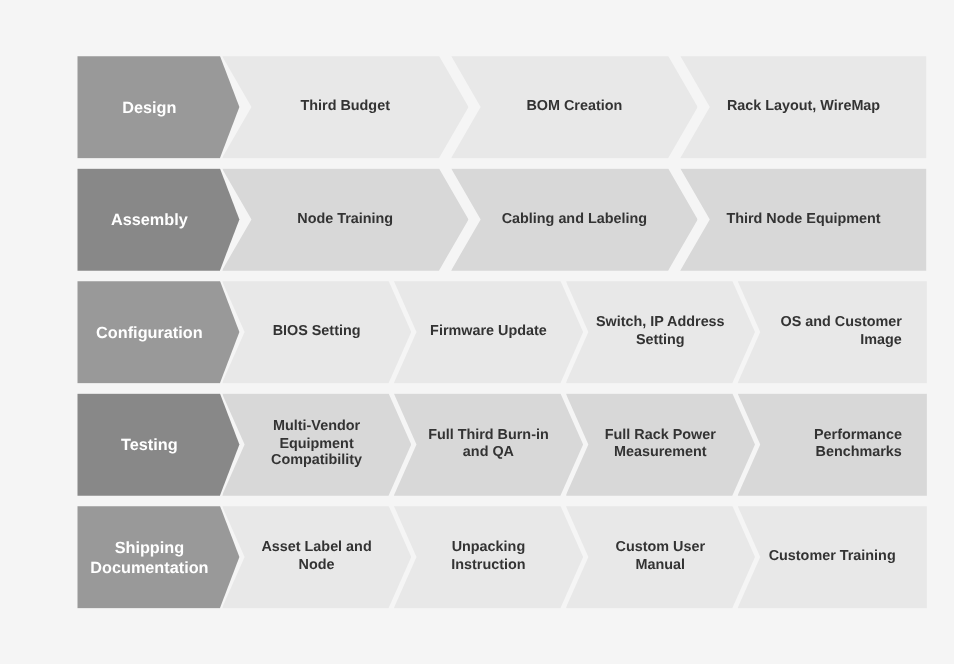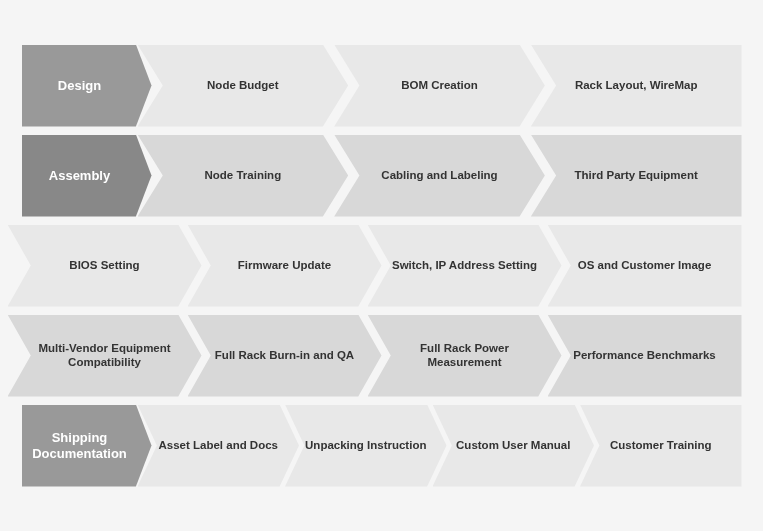--- a/index.html
+++ b/index.html
@@ -28,20 +28,21 @@
     .chevron {
       display: flex;
       align-items: center;
       justify-content: center;
       text-align: center;
       font-size: 12px;
       font-weight: 600;
       line-height: 1.2;
       position: relative;
       color: #333;
+      margin-left: 40px;
     }
     .chevron-label {
       background: #8a8a8a;
       color: #fff;
       font-size: 13px;
       font-weight: bold;
       width: 130px;
       flex-shrink: 0;
       clip-path: polygon(0 0, 88% 0, 100% 50%, 88% 100%, 0 100%);
       padding: 0 28px 0 14px;
@@ -76,42 +77,44 @@
     .row:nth-child(even) .chevron-step {
       background: #d8d8d8;
     }
   </style>
 </head>
 <body>
 
 <div class="diagram">
 <div class="row">
       <div class="chevron chevron-label">Design</div>
-      <div class="chevron chevron-step">Node Budget</div>
+      <div class="chevron chevron-step">Third Budget</div>
       <div class="chevron chevron-step">BOM Creation</div>
       <div class="chevron chevron-step chevron-step-last">Rack Layout, WireMap</div>
     </div>
     <div class="row">
       <div class="chevron chevron-label">Assembly</div>
       <div class="chevron chevron-step">Node Training</div>
       <div class="chevron chevron-step">Cabling and Labeling</div>
-      <div class="chevron chevron-step chevron-step-last">Third Party Equipment</div>
+      <div class="chevron chevron-step chevron-step-last">Third Node Equipment</div>
     </div>
     <div class="row">
+      <div class="chevron chevron-label">Configuration</div>
       <div class="chevron chevron-step">BIOS Setting</div>
       <div class="chevron chevron-step">Firmware Update</div>
       <div class="chevron chevron-step">Switch, IP Address Setting</div>
       <div class="chevron chevron-step chevron-step-last">OS and Customer Image</div>
     </div>
     <div class="row">
+      <div class="chevron chevron-label">Testing</div>
       <div class="chevron chevron-step">Multi-Vendor Equipment Compatibility</div>
-      <div class="chevron chevron-step">Full Rack Burn-in and QA</div>
+      <div class="chevron chevron-step">Full Third Burn-in and QA</div>
       <div class="chevron chevron-step">Full Rack Power Measurement</div>
       <div class="chevron chevron-step chevron-step-last">Performance Benchmarks</div>
     </div>
     <div class="row">
       <div class="chevron chevron-label">Shipping Documentation</div>
-      <div class="chevron chevron-step">Asset Label and Docs</div>
+      <div class="chevron chevron-step">Asset Label and Node</div>
       <div class="chevron chevron-step">Unpacking Instruction</div>
       <div class="chevron chevron-step">Custom User Manual</div>
       <div class="chevron chevron-step chevron-step-last">Customer Training</div>
     </div>
   </div>
 
 </body></html>

